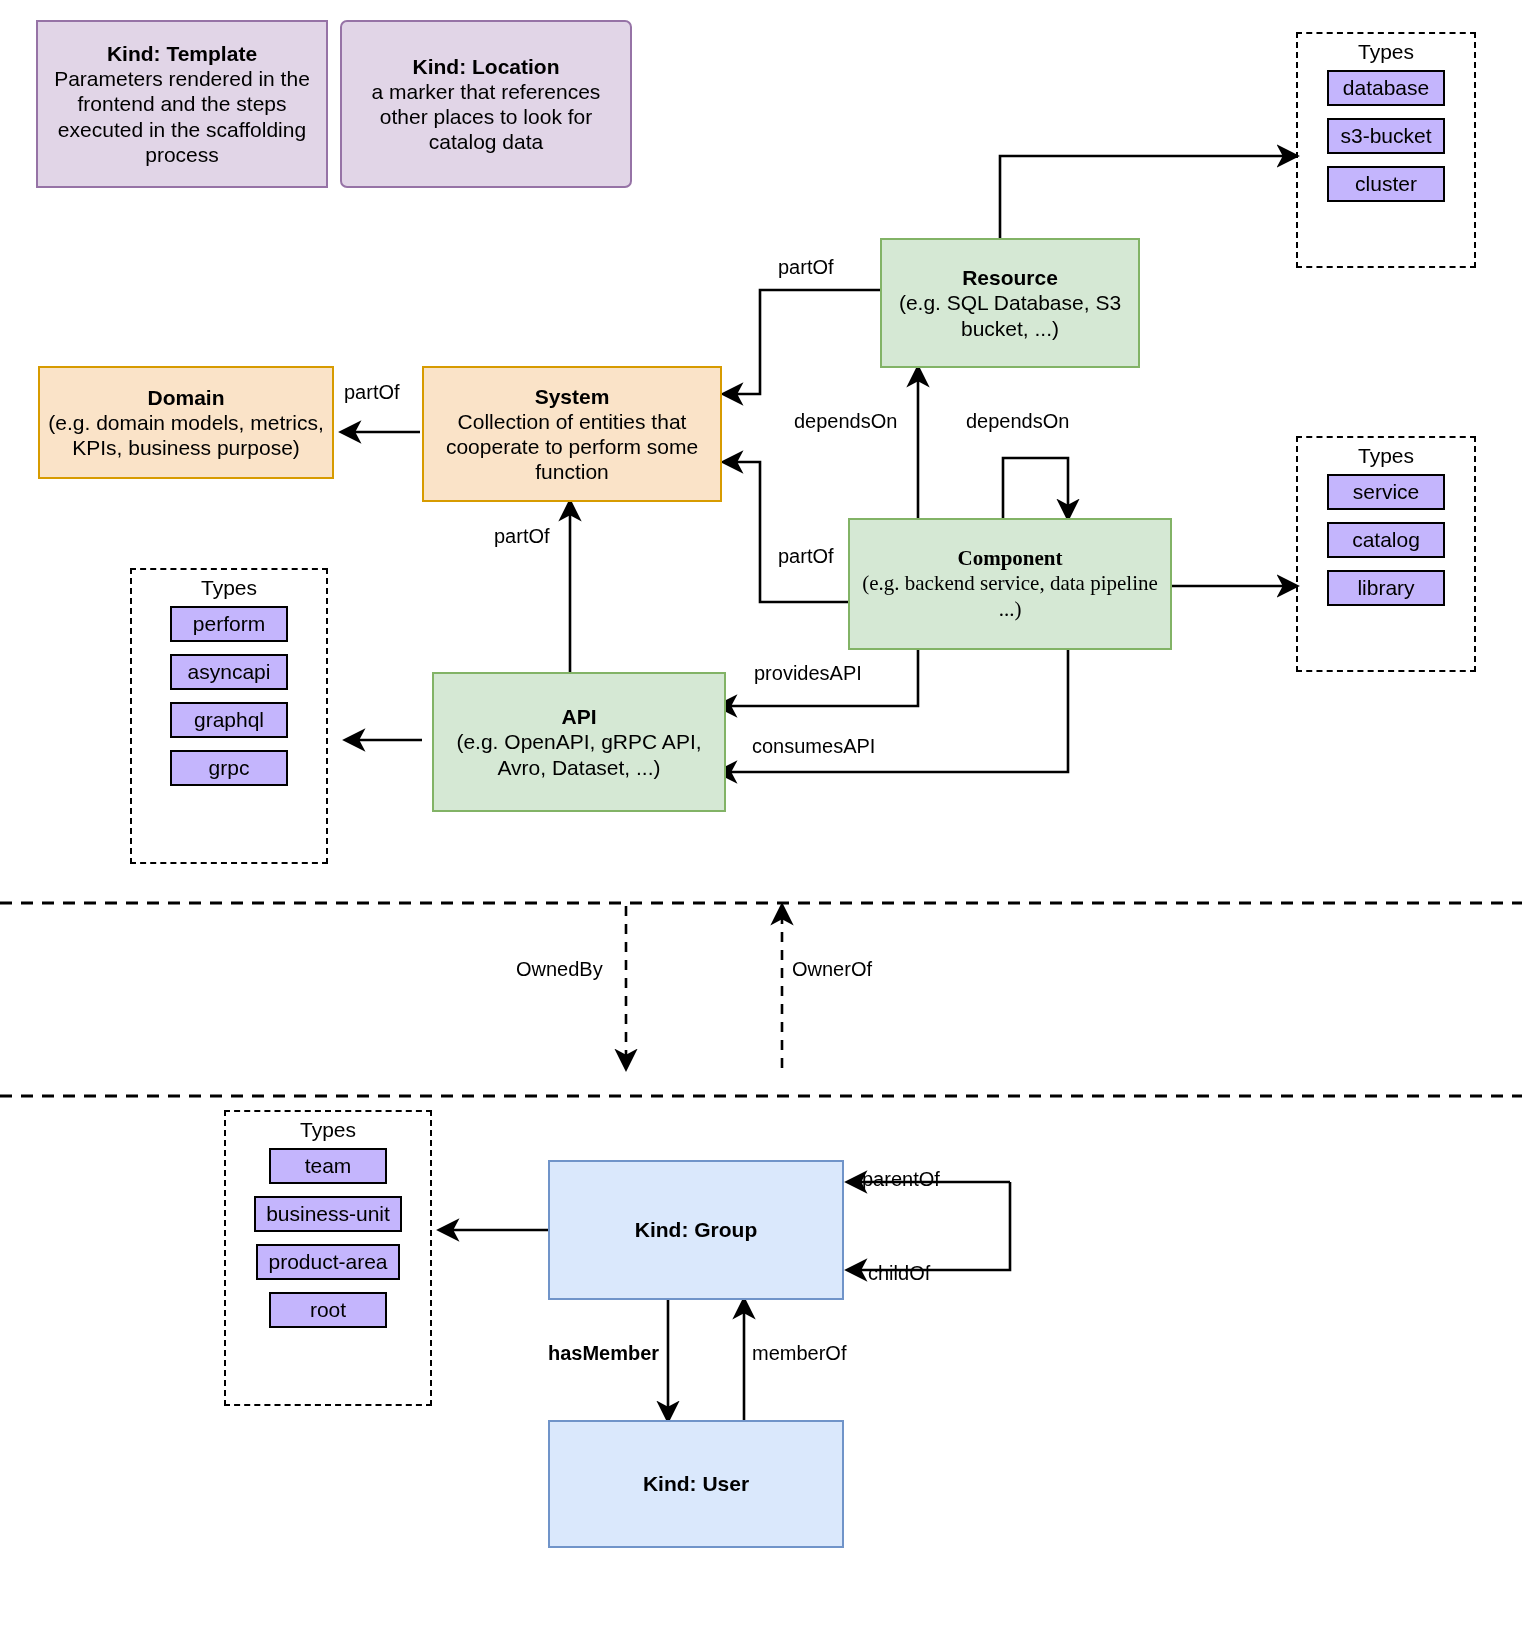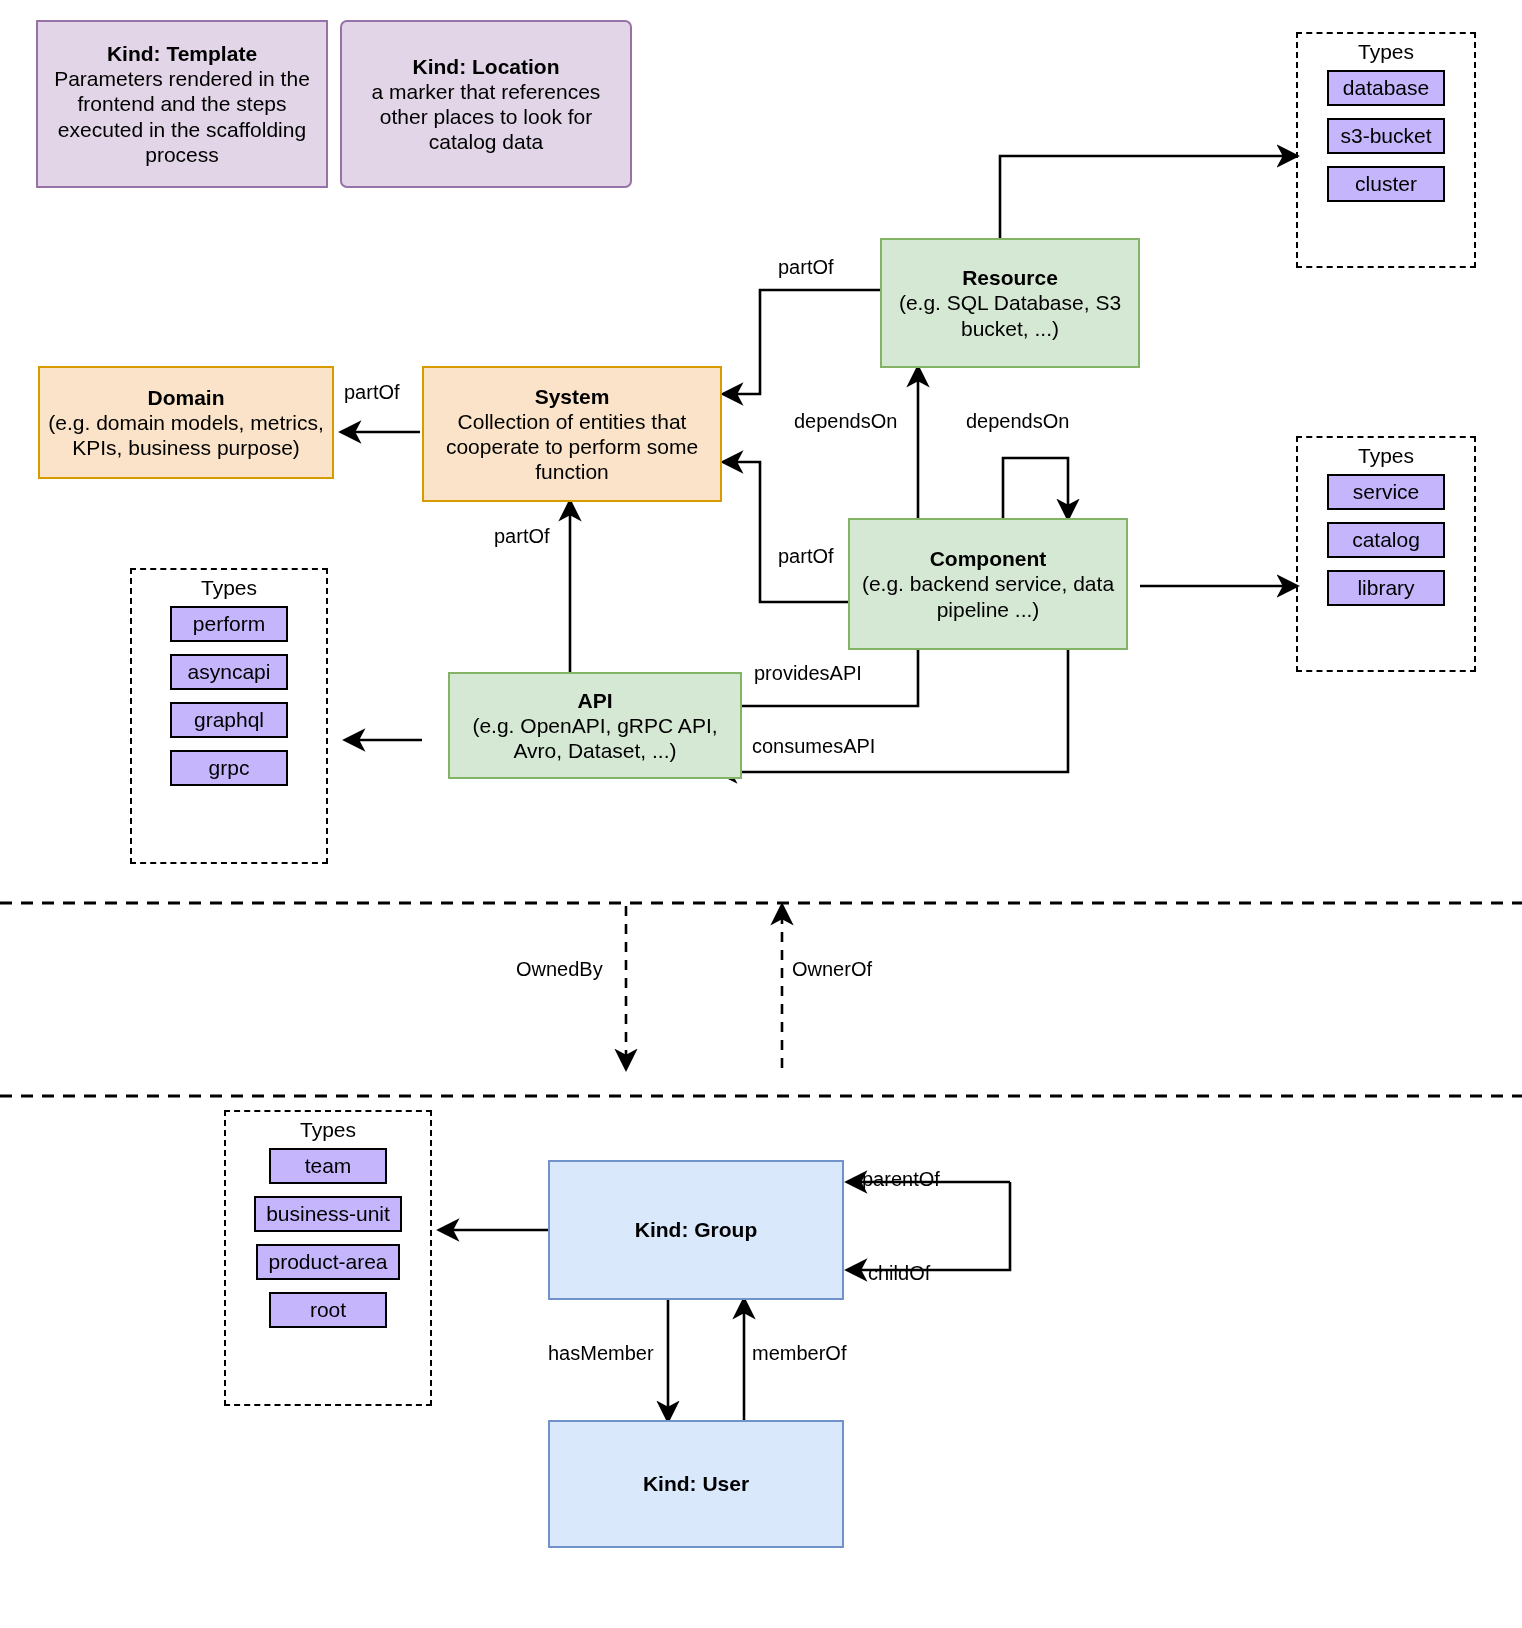--- a/index.html
+++ b/index.html
@@ -156,26 +156,26 @@
   <div class="node n-orange" style="left:422px; top:366px; width:300px; height:136px;">
     <div class="title">System</div>
     <div class="desc">Collection of entities that cooperate to perform some function</div>
   </div>
 
   <div class="node n-orange" style="left:38px; top:366px; width:296px; height:113px;">
     <div class="title">Domain</div>
     <div class="desc">(e.g.  domain models, metrics, KPIs, business purpose)</div>
   </div>
 
-  <div class="node n-green" style="left:848px; top:518px; width:280px; height:132px;">
+  <div class="node n-green" style="left:848px; top:518px; width:324px; height:132px;font-family:Liberation Serif, serif;">
     <div class="title">Component</div>
     <div class="desc">(e.g. backend service, data pipeline ...)</div>
   </div>
 
-  <div class="node n-green" style="left:448px; top:672px; width:294px; height:107px;">
+  <div class="node n-green" style="left:432px; top:672px; width:294px; height:140px;">
     <div class="title">API</div>
     <div class="desc">(e.g. OpenAPI, gRPC API, Avro, Dataset, ...)</div>
   </div>
 
   <div class="node n-blue" style="left:548px; top:1160px; width:296px; height:140px;">
     <div class="title">Kind: Group</div>
   </div>
 
   <div class="node n-blue" style="left:548px; top:1420px; width:296px; height:128px;">
     <div class="title">Kind: User</div>
@@ -228,17 +228,17 @@
   <div class="edge-label" style="left:752px; top:735px;">consumesAPI</div>
 
   <div class="edge-label" style="left:516px; top:958px;">OwnedBy</div>
 
   <div class="edge-label" style="left:792px; top:958px;">OwnerOf</div>
 
   <div class="edge-label" style="left:862px; top:1168px;">parentOf</div>
 
   <div class="edge-label" style="left:868px; top:1262px;">childOf</div>
 
-  <div class="edge-label" style="left:548px; top:1342px;">hasMember</div>
+  <div class="edge-label" style="left:548px; top:1342px;font-weight:bold;">hasMember</div>
 
   <div class="edge-label" style="left:752px; top:1342px;">memberOf</div>
 
 </div>
 
 </body></html>

